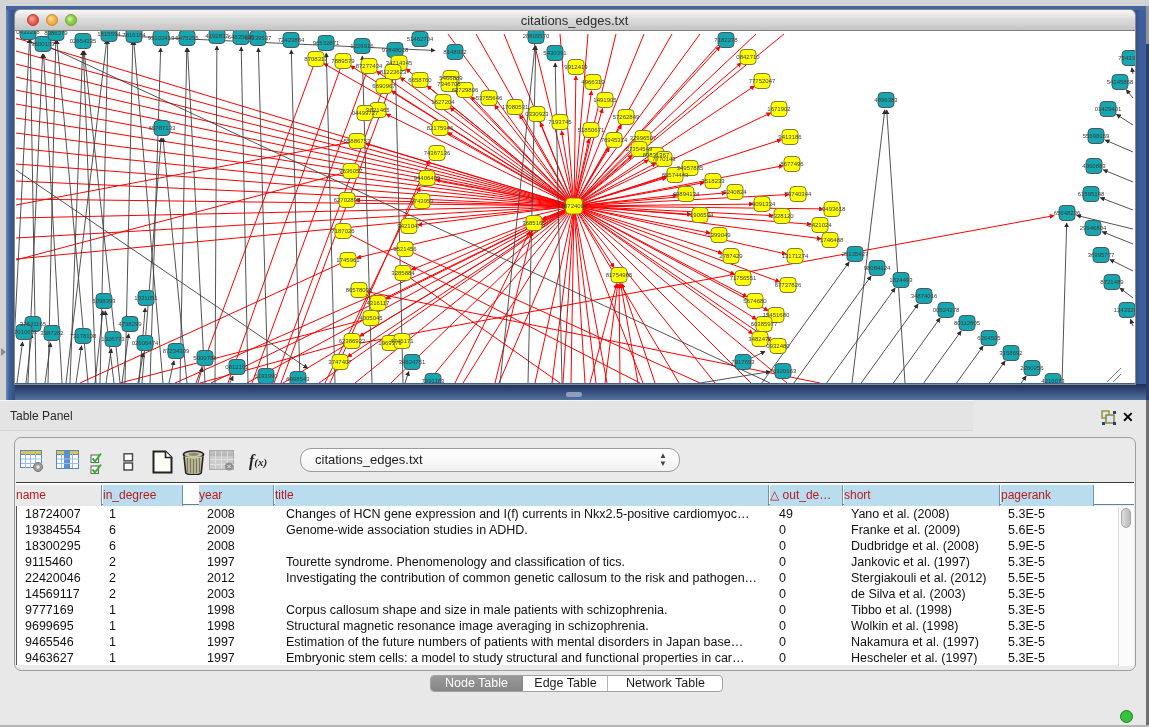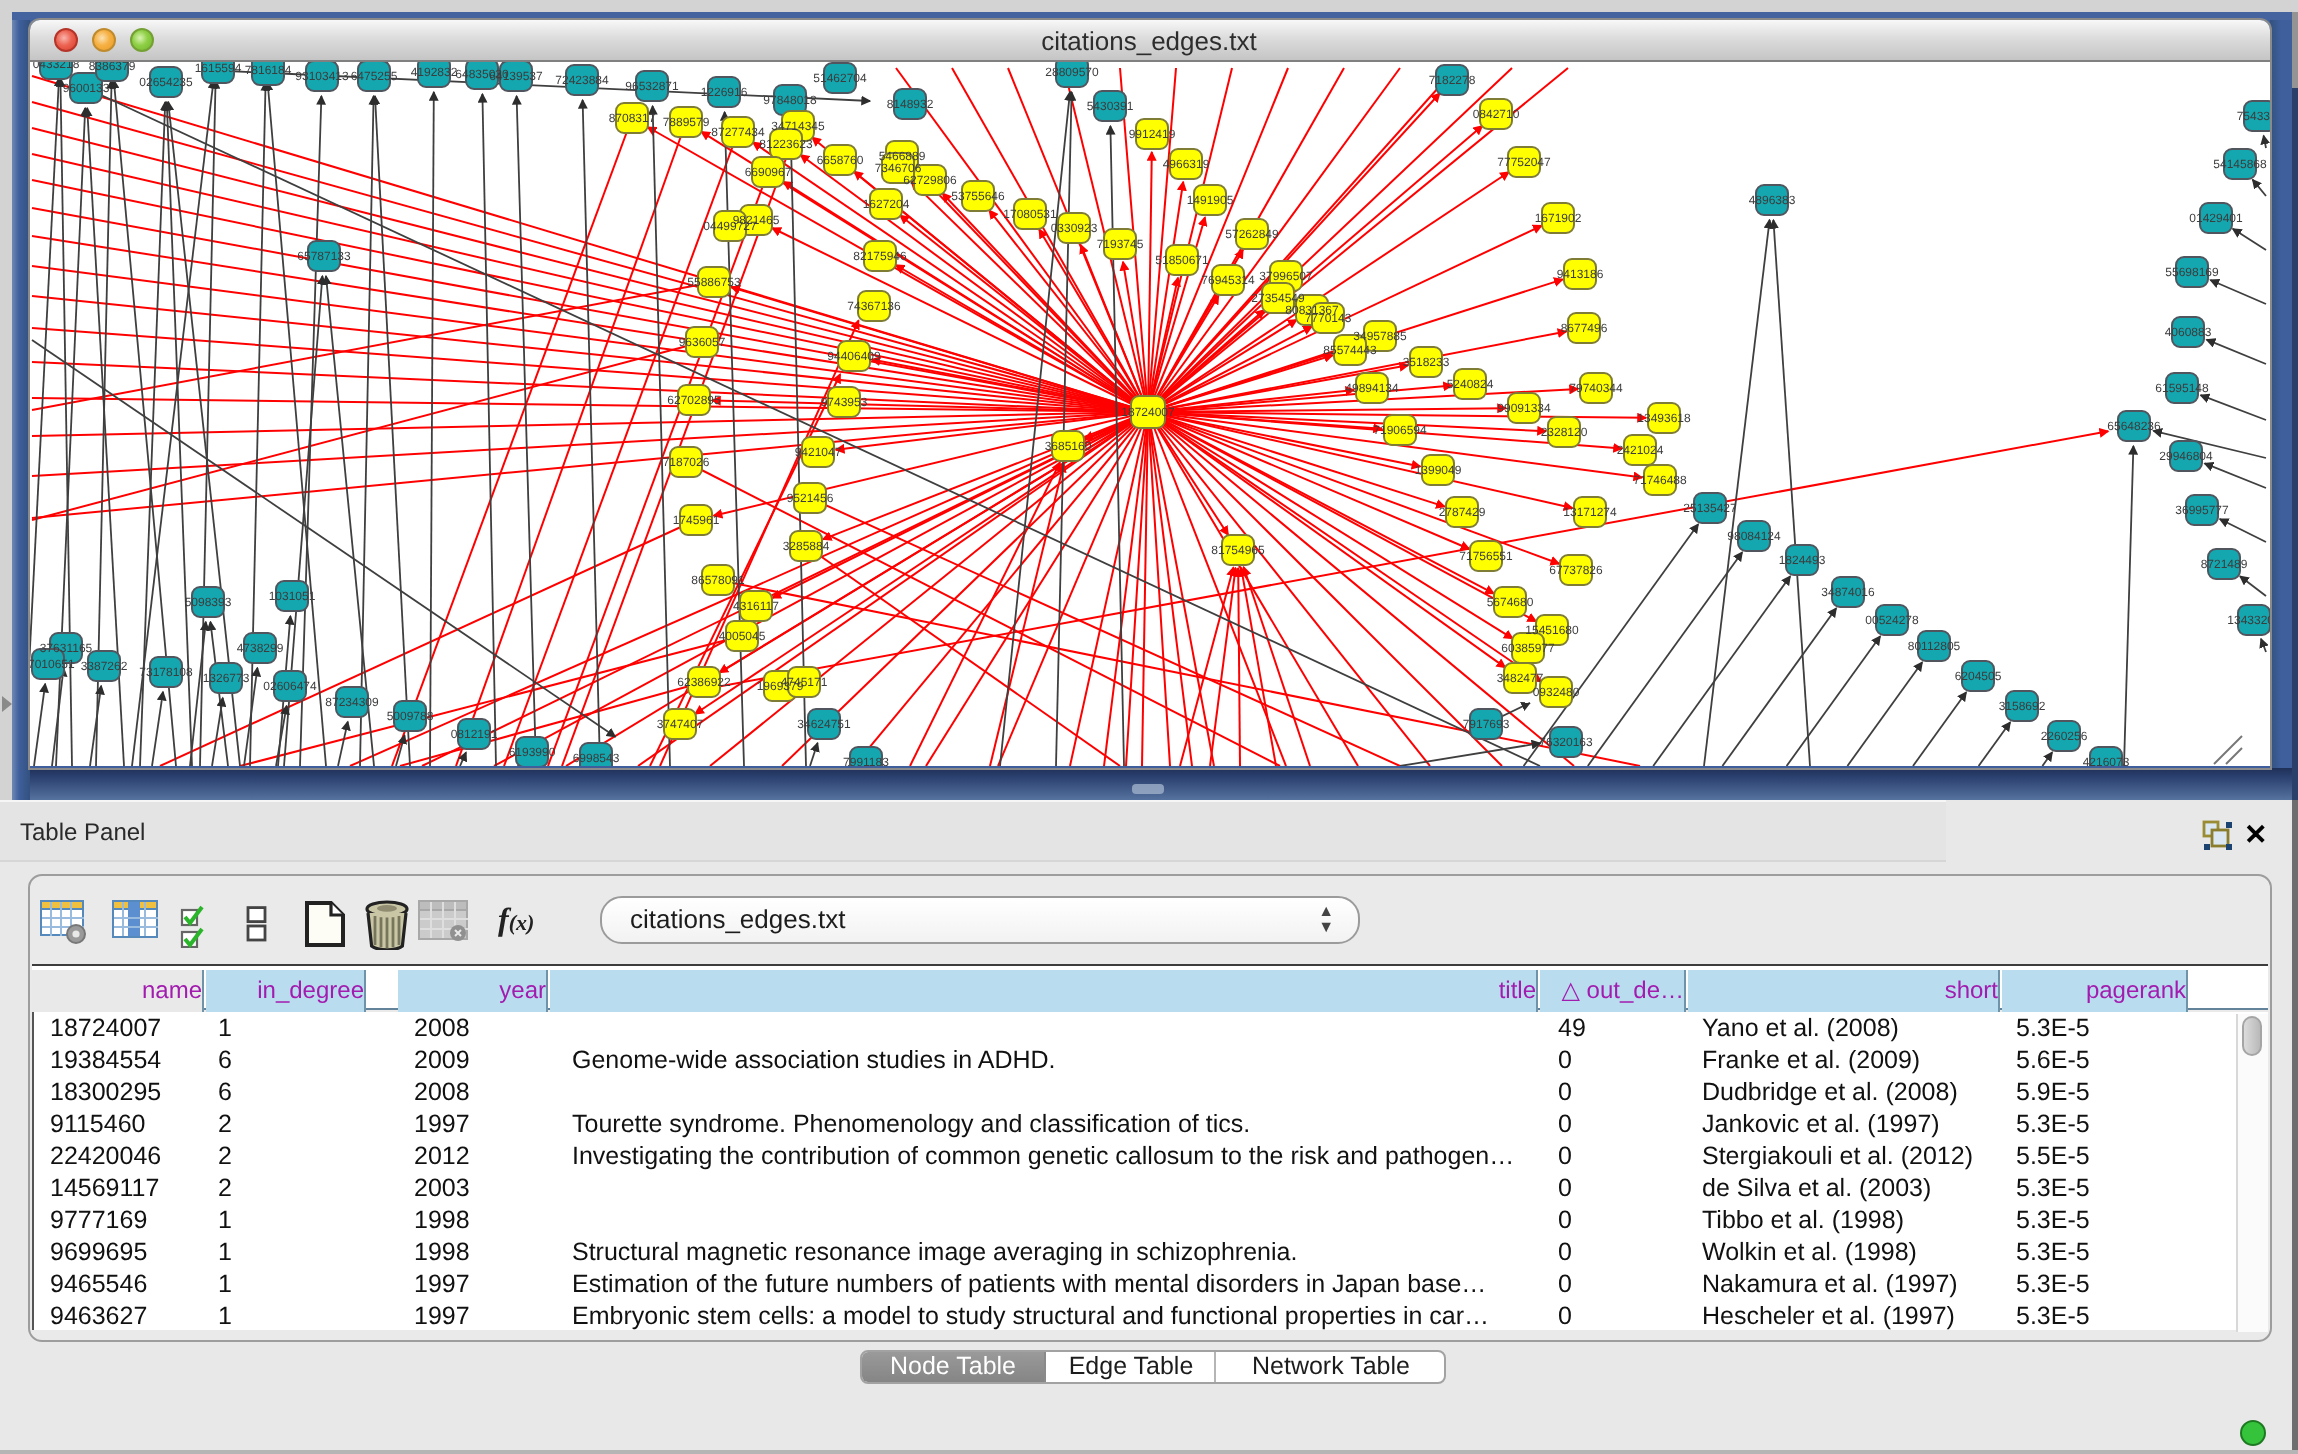--- a/index.html
+++ b/index.html
@@ -18,21 +18,21 @@
 #tl1{left:27px;background:radial-gradient(circle at 4px 4px,#f9b4ac,#ec6352 45%,#d93a28);border:.5px solid #b5352a}
 #tl2{left:46px;background:radial-gradient(circle at 4px 4px,#fbe1b0,#f6b042 45%,#e89b27);border:.5px solid #c08b2d}
 #tl3{left:65px;background:radial-gradient(circle at 4px 4px,#d9f3b2,#8ecf45 45%,#6fb52a);border:.5px solid #74a034}
 #canvas{position:absolute;left:15px;top:31px;width:1120px;height:352px;background:#fff}
 #tpbar{position:absolute;left:0;top:400px;width:973px;height:31px;background:#e4e4e4;border-top:1px solid #f6f6f6;border-bottom:1px solid #d6d6d6}
 #tpbar span{position:absolute;left:10px;top:8px;font-size:12px;color:#2a2a2a}
 #panelbox{position:absolute;left:14px;top:437px;width:1122px;height:234px;background:#eaeaea;border:1px solid #9d9d9d;border-radius:7px}
 #combo{position:absolute;left:300px;top:448px;width:380px;height:24px;background:linear-gradient(#ffffff,#f2f2f2);border:1px solid #9b9b9b;border-radius:11px;font-size:13px;color:#1c1c1c;line-height:22px;padding-left:14px}
 #combo .arr{position:absolute;right:12px;top:3px;font-size:8px;color:#444;line-height:8px;text-align:center}
 #thead{position:absolute;left:16px;top:482px;width:1118px;height:23px;background:#fff;border-top:1.5px solid #3c3c3c;border-bottom:1px solid #62839a}
-.hc{position:absolute;top:1.5px;height:21.5px;background:#badcEF;border-right:1px solid #6f93a8;font-size:12px;color:#a21caf;text-align:right;line-height:21px}
+.hc{position:absolute;top:1.5px;height:21.5px;background:#badcEF;border-right:1px solid #6f93a8;font-size:12px;color:#b91c1c;text-align:left;line-height:21px}
 #tbl{position:absolute;left:16px;top:506px;width:1118px;height:159px;background:#fff;font-size:12.5px;color:#111;border-left:1px solid #555}
 .tr{position:absolute;left:0;width:1100px;height:16px;line-height:16px;white-space:nowrap}
 .tr span{position:absolute;top:0;display:block;overflow:hidden;white-space:nowrap}
 .c0{left:8px;width:80px}.c1{left:92px;width:90px}.c2{left:190px;width:70px}.c3{left:269px;width:480px}.c4{left:762px;width:60px}.c5{left:834px;width:160px}.c6{left:991px;width:95px}
 #sbar{position:absolute;left:1118px;top:507px;width:16px;height:159px;background:#fbfbfb;border-left:1px solid #d8d8d8}
 #thumb{position:absolute;left:1121px;top:508px;width:10px;height:20px;background:linear-gradient(90deg,#dcdcdc,#b9b9b9);border:1px solid #a5a5a5;border-radius:5px}
 #tabs{position:absolute;left:430px;top:675px;width:293px;height:17px;background:#fff;border:1px solid #a2a2a2;border-radius:4px;font-size:12.5px}
 #tabs .seg{position:absolute;top:0;height:15px;line-height:15px;text-align:center;color:#1c1c1c}
 #seg1{left:0;width:92px;background:linear-gradient(#9a9a9a,#858585);color:#fff !important;border-radius:3px 0 0 3px;border-right:1px solid #8a8a8a}
 #seg2{left:93px;width:84px;border-right:1px solid #b5b5b5}
@@ -636,20 +636,21 @@
 <span class="hc" style="left:259px;width:494px">title</span>
 <span class="hc" style="left:754px;width:73px">△ out_de…</span>
 <span class="hc" style="left:828px;width:156px">short</span>
 <span class="hc" style="left:985px;width:93px;border-right:1px solid #6f93a8">pagerank</span>
 </div>
 <div id="tbl">
 <div class="tr" style="top:0px">
       <span class="c0">18724007</span>
       <span class="c1">1</span>
       <span class="c2">2008</span>
+      <span class="c3">Changes of HCN gene expression and I(f) currents in Nkx2.5‑positive cardiomyoc…</span>
       <span class="c4">49</span>
       <span class="c5">Yano et al. (2008)</span>
       <span class="c6">5.3E-5</span>
     </div>
 <div class="tr" style="top:16px">
       <span class="c0">19384554</span>
       <span class="c1">6</span>
       <span class="c2">2009</span>
       <span class="c3">Genome‑wide association studies in ADHD.</span>
       <span class="c4">0</span>
@@ -687,20 +688,21 @@
       <span class="c1">2</span>
       <span class="c2">2003</span>
       <span class="c4">0</span>
       <span class="c5">de Silva et al. (2003)</span>
       <span class="c6">5.3E-5</span>
     </div>
 <div class="tr" style="top:96px">
       <span class="c0">9777169</span>
       <span class="c1">1</span>
       <span class="c2">1998</span>
+      <span class="c3">Corpus callosum shape and size in male patients with schizophrenia.</span>
       <span class="c4">0</span>
       <span class="c5">Tibbo et al. (1998)</span>
       <span class="c6">5.3E-5</span>
     </div>
 <div class="tr" style="top:112px">
       <span class="c0">9699695</span>
       <span class="c1">1</span>
       <span class="c2">1998</span>
       <span class="c3">Structural magnetic resonance image averaging in schizophrenia.</span>
       <span class="c4">0</span>

